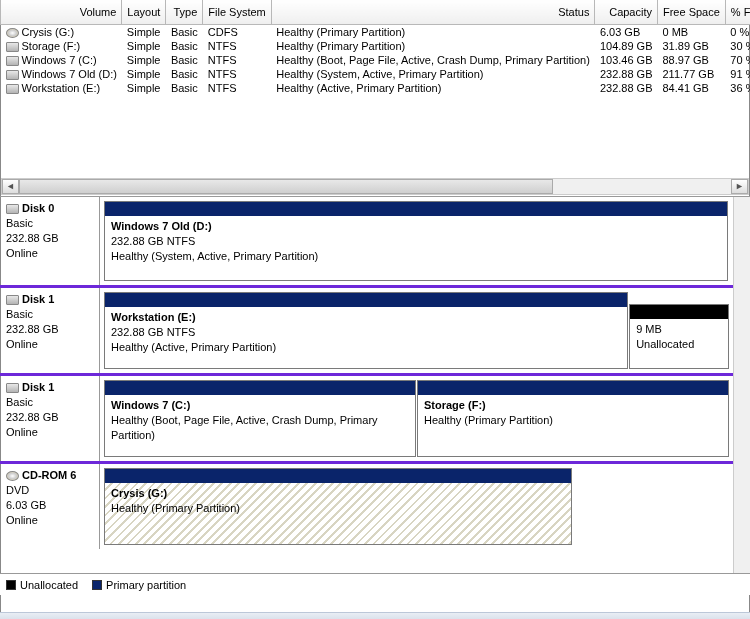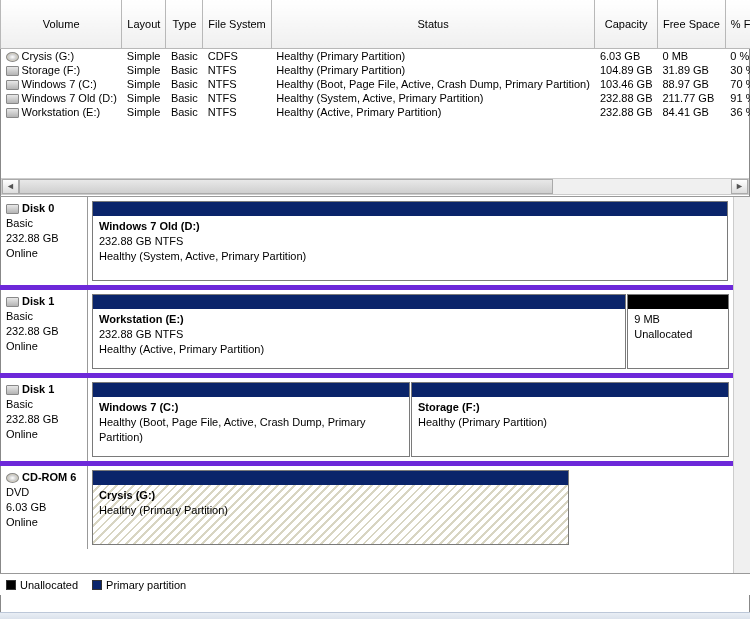--- a/index.html
+++ b/index.html
@@ -1,30 +1,30 @@
 <!DOCTYPE html>
 <html><head>
 <meta charset="utf-8">
 <style>
 *{box-sizing:border-box;margin:0;padding:0}
 body{font-family:"Segoe UI",Tahoma,sans-serif;font-size:11px;background:#fff;color:#000;width:750px;height:619px;overflow:hidden;border:1px solid #888}
 .top-pane{height:197px;border-bottom:1px solid #999;position:relative}
 .vol-table{width:100%;border-collapse:collapse}
-.vol-table th{background:linear-gradient(#fff,#efefef);border:1px solid #b8b8b8;border-top:none;text-align:center;font-weight:400;padding:18px 5px;height:20px;white-space:nowrap}
+.vol-table th{background:linear-gradient(#fff,#efefef);border:1px solid #b8b8b8;border-top:none;text-align:right;font-weight:400;padding:6px 5px;height:20px;white-space:nowrap}
 .vol-table td{padding:1px 5px;white-space:nowrap}
 .drv-icon{display:inline-block;width:13px;height:10px;background:linear-gradient(#e8e8e8,#b4b4b4);border:1px solid #888;border-radius:1px;margin-right:3px;vertical-align:middle;position:relative}
 .drv-icon.cd{border-radius:50%;background:radial-gradient(#fff,#ccc,#e6d8a8)}
 .hscroll{position:absolute;bottom:1px;left:1px;right:1px;height:17px;background:#f0f0f0;border:1px solid #ccc;display:flex;align-items:center}
 .hscroll .arrow{width:17px;height:15px;background:linear-gradient(#fff,#ddd);border:1px solid #aaa;text-align:center;line-height:13px;font-size:9px;color:#555}
 .hscroll .track{flex:1;height:15px;position:relative}
 .hscroll .thumb{position:absolute;left:0;top:0;bottom:0;width:75%;background:linear-gradient(#e8e8e8,#cfcfcf);border:1px solid #aaa}
 .bottom-pane{height:398px;overflow:hidden;position:relative}
-.disk-row{display:flex;border-top:5px solid #6d28d9;min-height:88px}
+.disk-row{display:flex;border-top:3px solid #6d28d9;min-height:88px}
 .disk-row:first-child{border-top:none}
-.disk-info{width:88px;padding:4px 6px;border-right:1px solid #999;line-height:1.35}
+.disk-info{width:100px;padding:4px 6px;border-right:1px solid #999;line-height:1.35}
 .disk-info .dname{font-weight:700}
 .disk-graph{flex:1;padding:4px;display:flex;gap:1px}
 .part{border:1px solid #7a7a7a;display:flex;flex-direction:column}
 .part .hdr{height:14px;background:#0a246a}
 .part.unalloc .hdr{background:#000}
 .part .body{padding:3px 6px;line-height:1.35;flex:1}
 .part .vname{font-weight:700}
 .hatched .body{background:repeating-linear-gradient(135deg,#fff 0 4px,#d8d5c2 4px 6px)}
 .vscroll{position:absolute;right:0;top:0;bottom:22px;width:17px;background:#f0f0f0;border-left:1px solid #ccc}
 .legend{position:absolute;bottom:0;left:0;right:0;height:22px;border-top:1px solid #999;display:flex;align-items:center;padding:0 6px;gap:4px;background:#fff}
@@ -133,21 +133,21 @@
           <div class="disk-info"><span class="drv-icon"></span><span class="dname">Disk 1</span><div>Basic</div><div>232.88 GB</div><div>Online</div></div>
           <div class="disk-graph" style="padding-right: 22px;">
             <div class="part" style="flex: 0 0 84%;">
               <div class="hdr"></div>
               <div class="body">
                 <div class="vname">Workstation  (E:)</div>
                 <div>232.88 GB NTFS</div>
                 <div>Healthy (Active, Primary Partition)</div>
               </div>
             </div>
-            <div class="part unalloc" style="flex: 0 0 16%;">
+            <div class="part unalloc" style="flex: 0 0 16%; margin-top: 12px;">
               <div class="hdr"></div>
               <div class="body">
                 <div>9 MB</div>
                 <div>Unallocated</div>
               </div>
             </div>
           </div>
         </div>
         <div class="disk-row">
           <div class="disk-info"><span class="drv-icon"></span><span class="dname">Disk 1</span><div>Basic</div><div>232.88 GB</div><div>Online</div></div>

